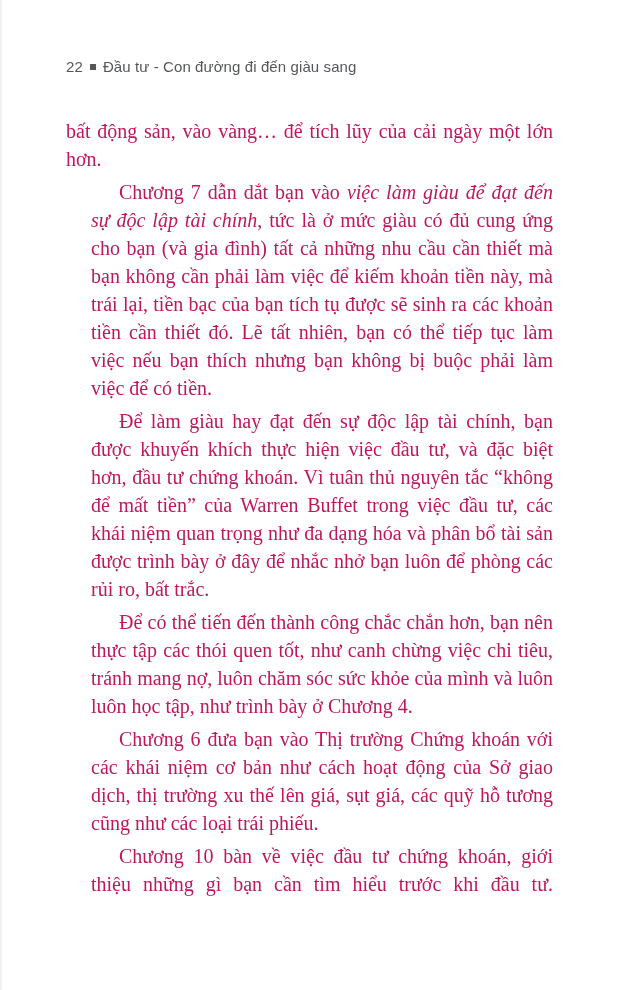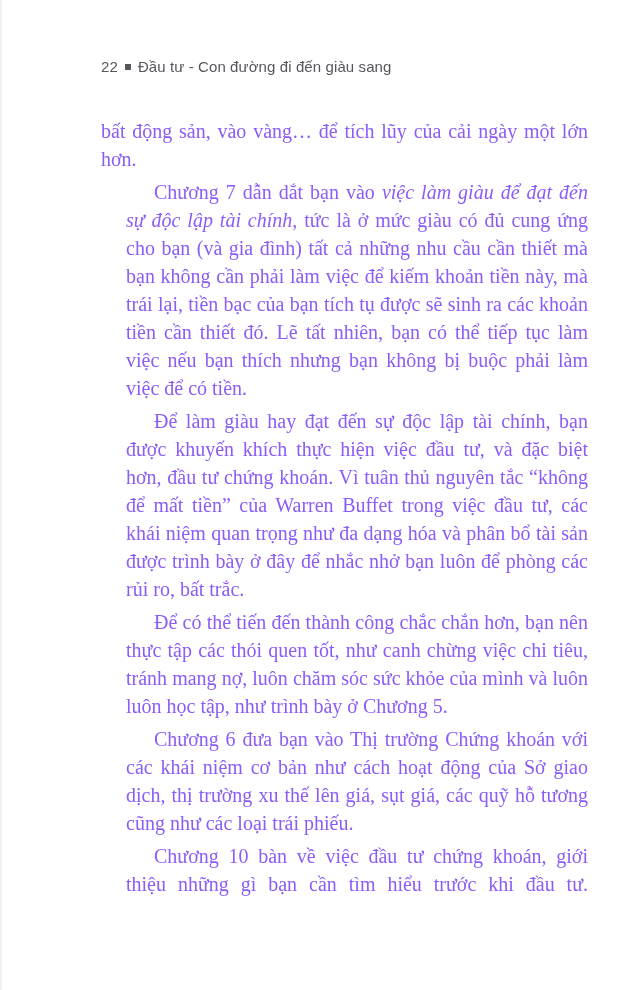--- a/index.html
+++ b/index.html
@@ -22,21 +22,21 @@
     height: 100%;
     background: linear-gradient(to right, #ececec, rgba(255,255,255,0));
   }
   .page {
     position: absolute;
     top: 0;
     left: 0;
     width: 617px;
     height: 730px;
     box-sizing: border-box;
-    padding: 58px 64px 0 101px;
+    padding: 58px 64px 0 66px;
   }
   .running-header {
     display: flex;
     align-items: center;
     font-family: "Liberation Sans", sans-serif;
     font-size: 15px;
     line-height: 18px;
     color: #55575c;
     letter-spacing: 0.1px;
     white-space: nowrap;
@@ -48,21 +48,21 @@
     height: 6px;
     background: #55575c;
     margin-right: 7px;
     flex: 0 0 auto;
   }
   .page-body {
     margin-top: 41px;
     width: 487px;
     font-size: 20px;
     line-height: 28px;
-    color: #8b5cf6;
+    color: #be185d;
     text-align: justify;
   }
   .para {
     margin: 0 0 5px 0;
     padding: 0;
   }
   .para.indent { text-indent: 28px; margin-left: 25px; }
   .para.justify-last { text-align-last: justify; }
   .run-italic { font-style: italic; }
   .run-normal { font-style: normal; }
@@ -76,17 +76,17 @@
   <div class="running-header">
     <span class="pagenum">22</span>
     <span class="square-bullet"></span>
     <span>Đầu tư - Con đường đi đến giàu sang</span>
   </div>
 
   <div class="page-body" id="page-body">
       <p class="para"><span class="run-normal">bất động sản, vào vàng… để tích lũy của cải ngày một lớn hơn.</span></p>
       <p class="para indent"><span class="run-normal">Chương 7 dẫn dắt bạn vào </span><span class="run-italic">việc làm giàu để đạt đến sự độc lập tài chính</span><span class="run-normal">, tức là ở mức giàu có đủ cung ứng cho bạn (và gia đình) tất cả những nhu cầu cần thiết mà bạn không cần phải làm việc để kiếm khoản tiền này, mà trái lại, tiền bạc của bạn tích tụ được sẽ sinh ra các khoản tiền cần thiết đó. Lẽ tất nhiên, bạn có thể tiếp tục làm việc nếu bạn thích nhưng bạn không bị buộc phải làm việc để có tiền.</span></p>
       <p class="para indent"><span class="run-normal">Để làm giàu hay đạt đến sự độc lập tài chính, bạn được khuyến khích thực hiện việc đầu tư, và đặc biệt hơn, đầu tư chứng khoán. Vì tuân thủ nguyên tắc “không để mất tiền” của Warren Buffet trong việc đầu tư, các khái niệm quan trọng như đa dạng hóa và phân bổ tài sản được trình bày ở đây để nhắc nhở bạn luôn để phòng các rủi ro, bất trắc.</span></p>
-      <p class="para indent"><span class="run-normal">Để có thể tiến đến thành công chắc chắn hơn, bạn nên thực tập các thói quen tốt, như canh chừng việc chi tiêu, tránh mang nợ, luôn chăm sóc sức khỏe của mình và luôn luôn học tập, như trình bày ở Chương 5.</span></p>
+      <p class="para indent"><span class="run-normal">Để có thể tiến đến thành công chắc chắn hơn, bạn nên thực tập các thói quen tốt, như canh chừng việc chi tiêu, tránh mang nợ, luôn chăm sóc sức khỏe của mình và luôn luôn học tập, như trình bày ở Chương 4.</span></p>
       <p class="para indent"><span class="run-normal">Chương 6 đưa bạn vào Thị trường Chứng khoán với các khái niệm cơ bản như cách hoạt động của Sở giao dịch, thị trường xu thế lên giá, sụt giá, các quỹ hỗ tương cũng như các loại trái phiếu.</span></p>
       <p class="para indent justify-last"><span class="run-normal">Chương 10 bàn về việc đầu tư chứng khoán, giới thiệu những gì bạn cần tìm hiểu trước khi đầu tư.</span></p>
     </div>
 </div>
 
 </body></html>

